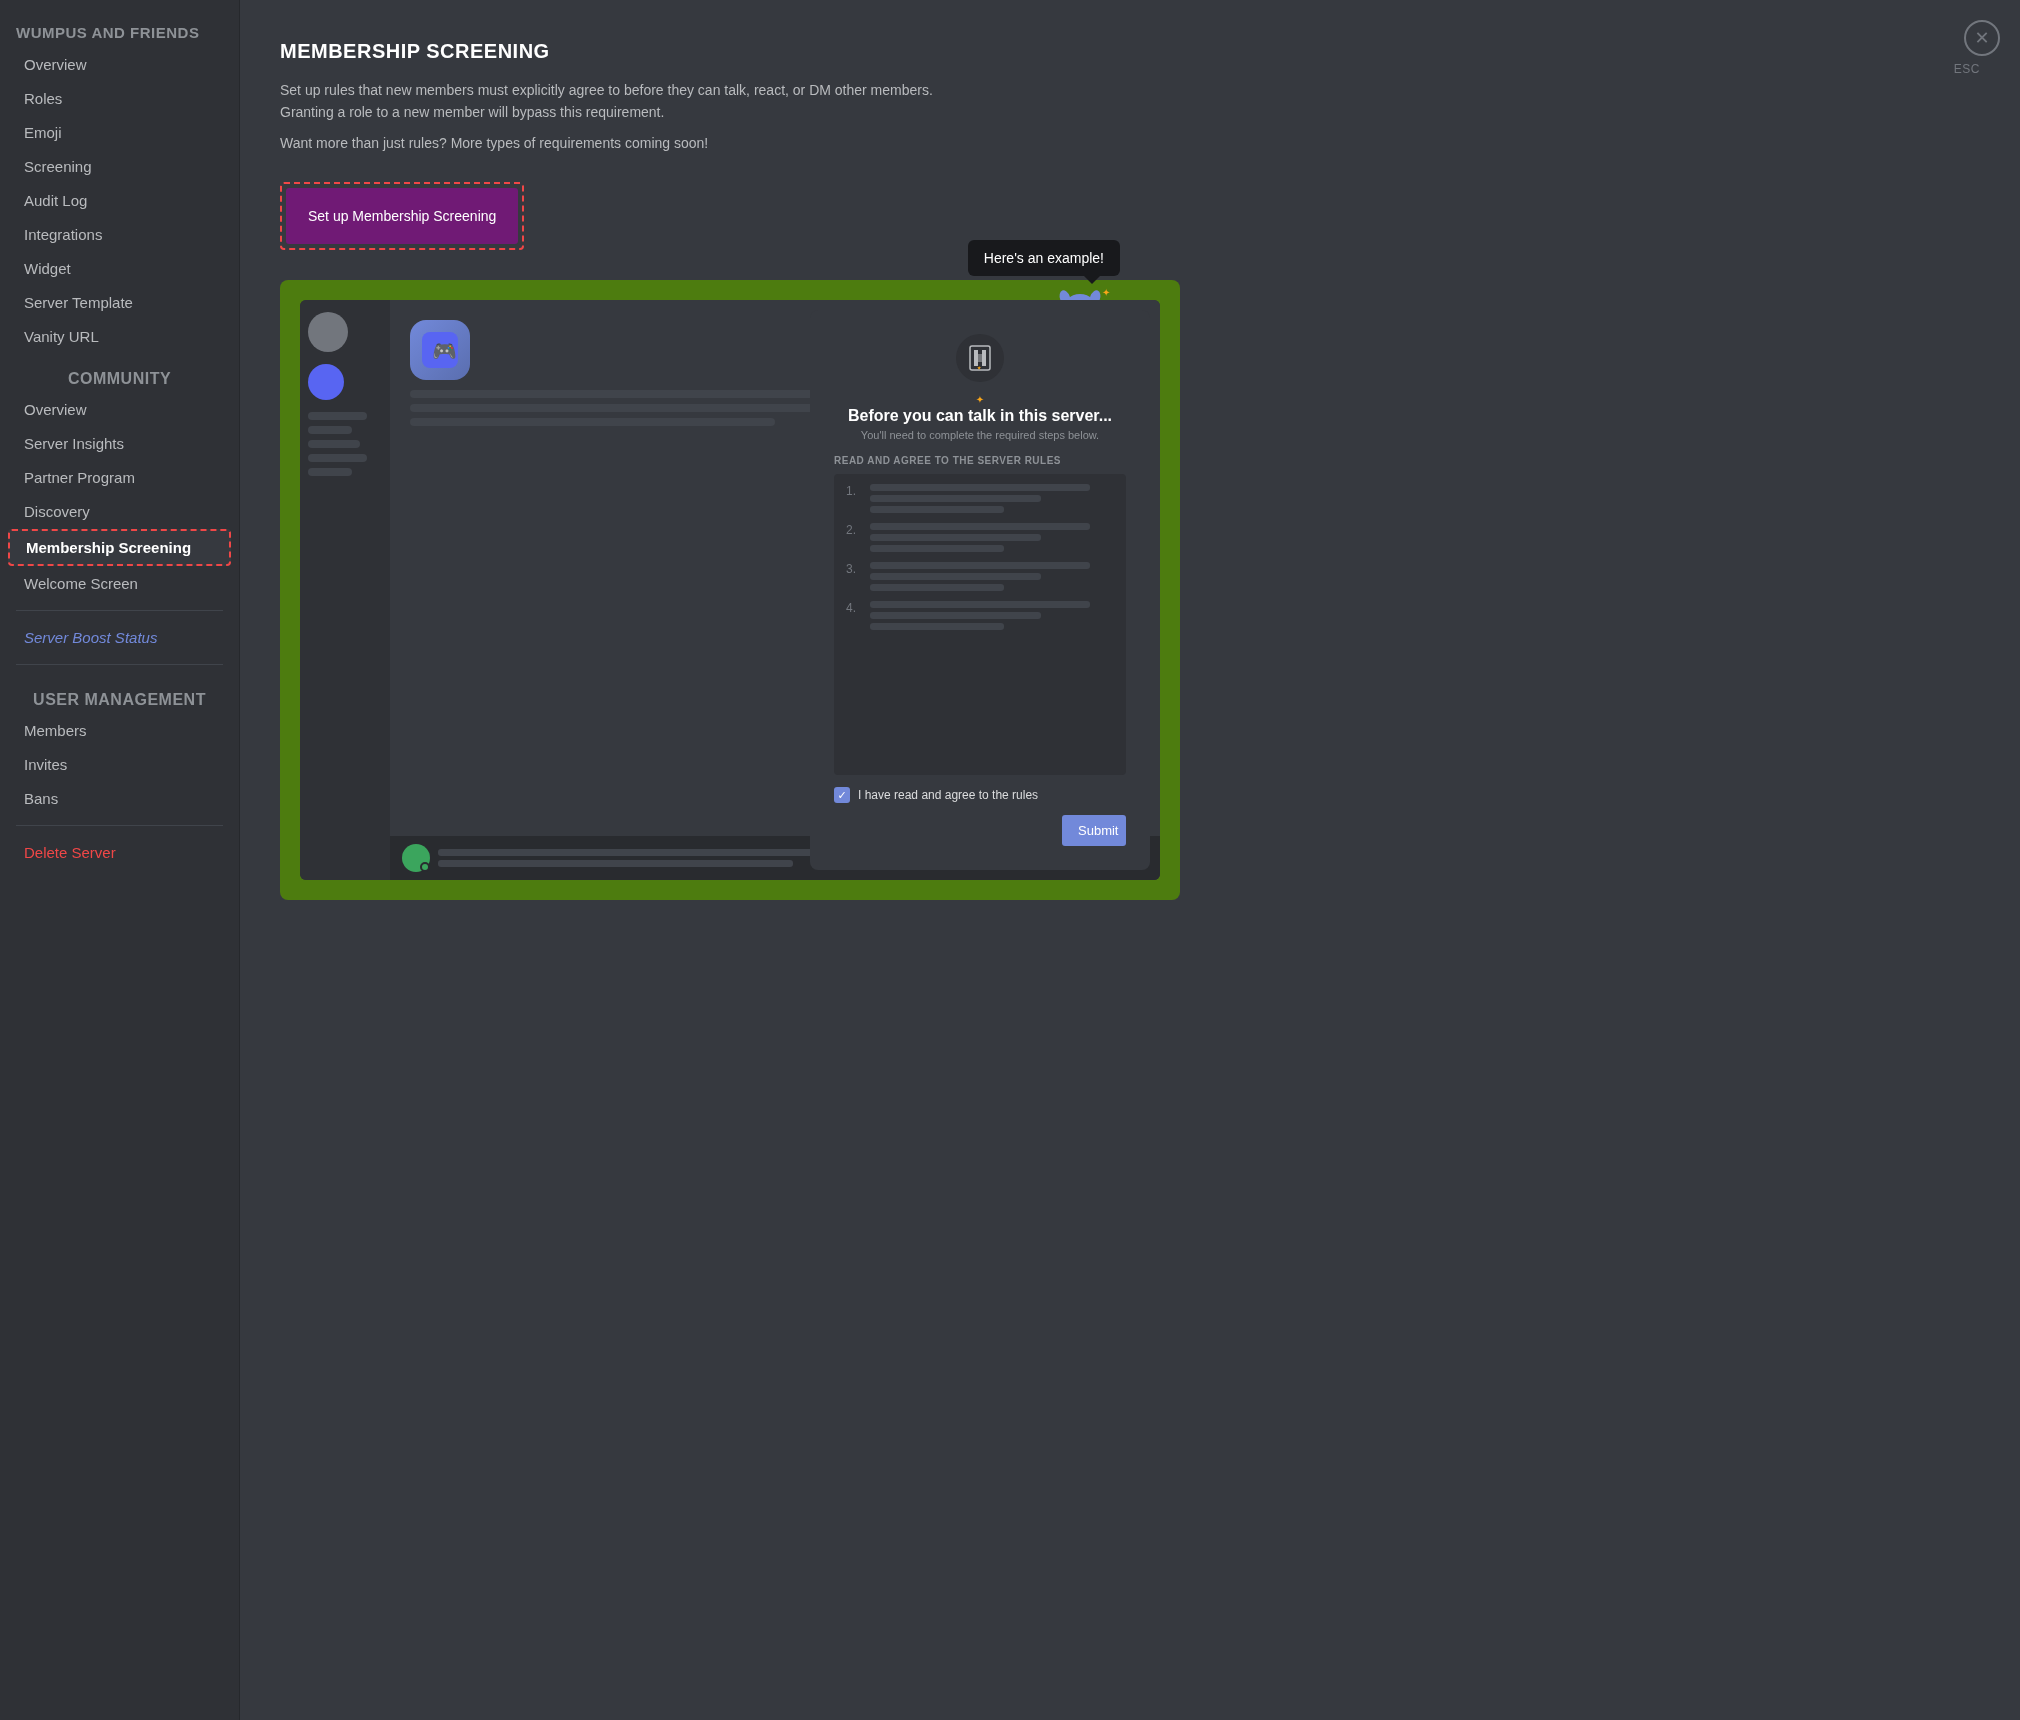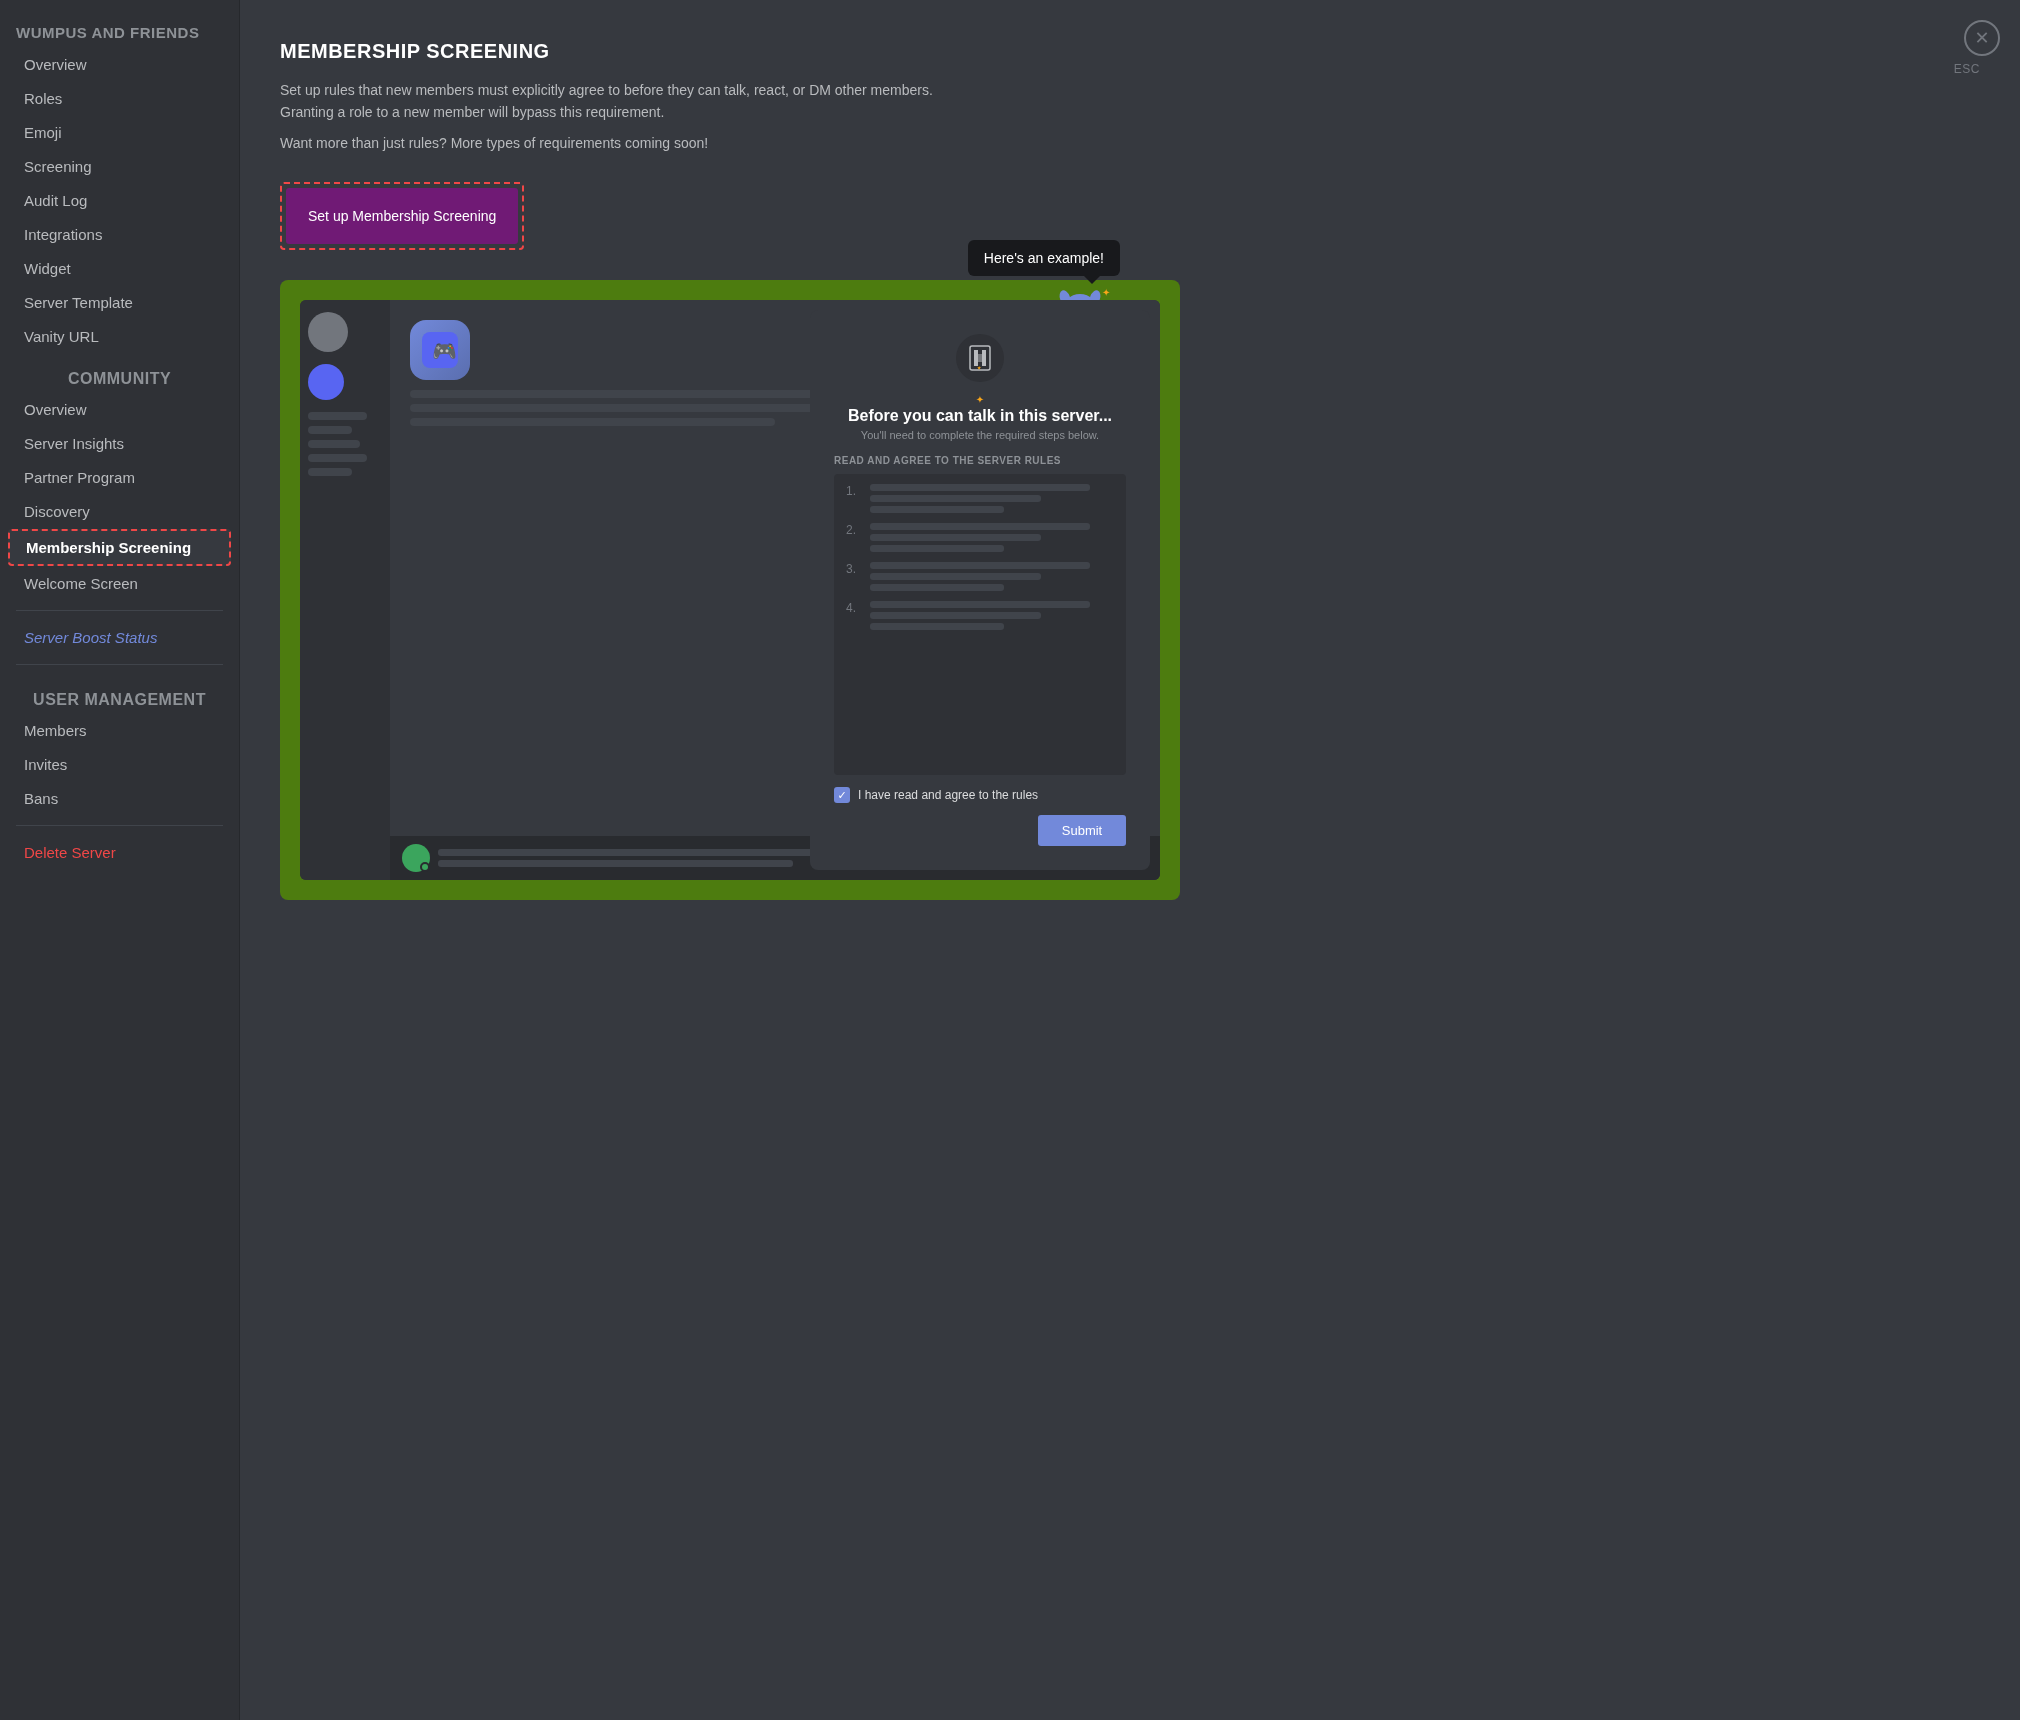--- a/index.html
+++ b/index.html
@@ -368,21 +368,21 @@
     .submit-btn {
       background: #7289da;
       color: #ffffff;
       border: none;
       border-radius: 3px;
       padding: 8px 16px;
       font-size: 13px;
       font-weight: 500;
       cursor: pointer;
       align-self: flex-end;
-      width: 88px;
+      width: 64px;
       text-align: center;
     }
   </style>
 </head>
 <body>
 
 <div class="sidebar">
   <div class="sidebar-server-name">WUMPUS AND FRIENDS</div>
 
   <div>

